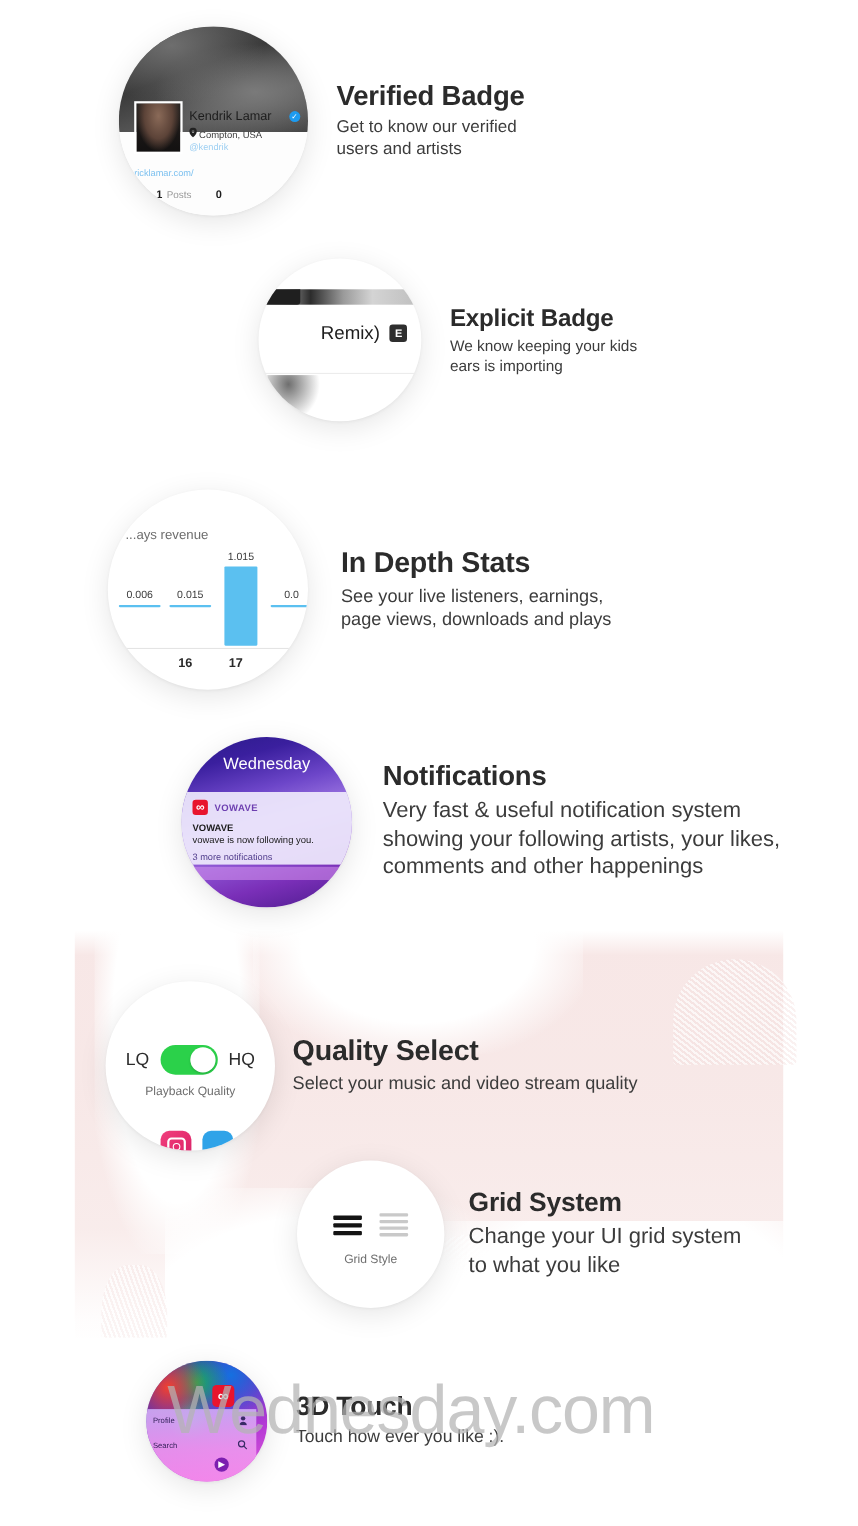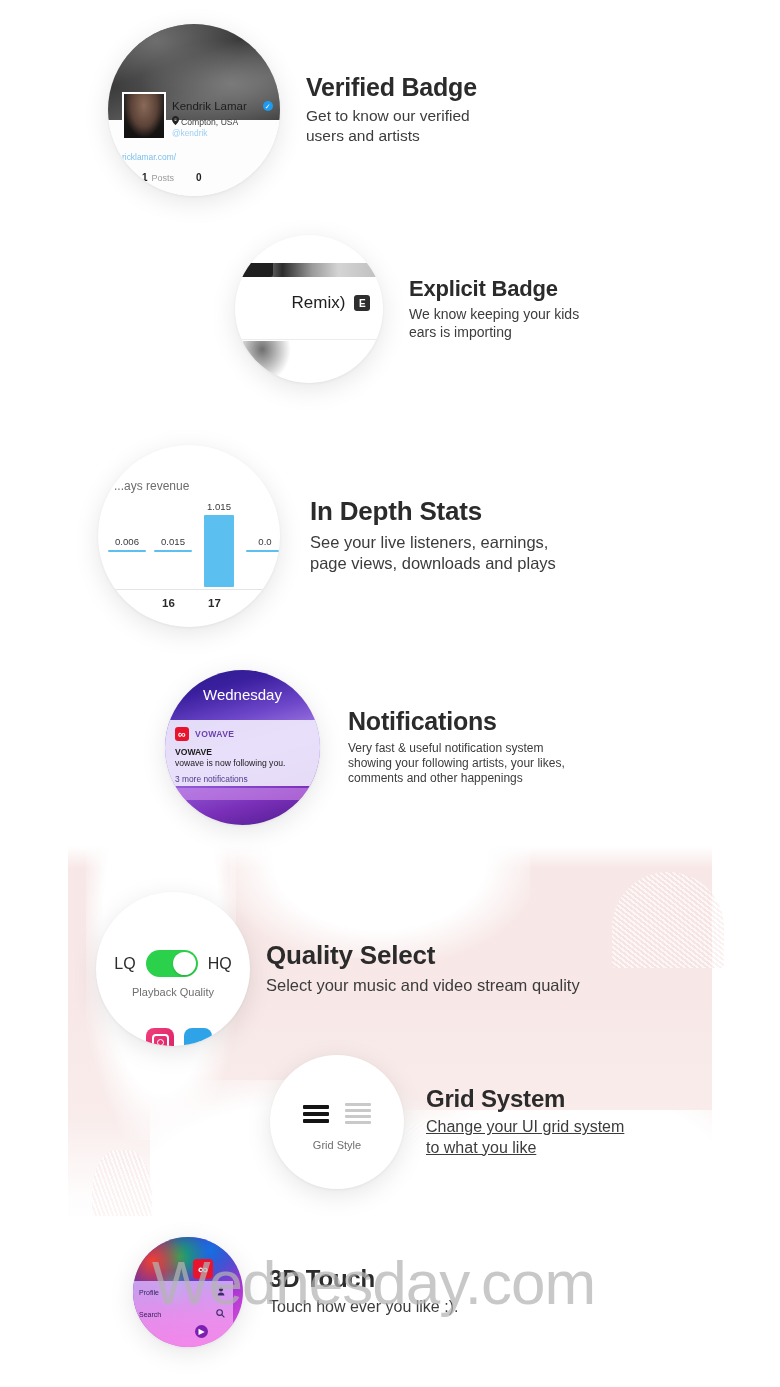--- a/index.html
+++ b/index.html
@@ -261,21 +261,21 @@
   .ch-axis {
     position: absolute; left: 10px; top: 144px; width: 168px; height: 1px; background: #e4e4e4;
   }
   .ch-tick { position: absolute; top: 152px; font-size: 11.5px; color: #2a2a2a; font-weight: bold; }
 
   
   #feat-notify { left: 165px; top: 670px; }
   #feat-notify .circle { width: 155px; height: 155px; }
   #feat-notify .txt { margin-left: 28px; }
   #feat-notify .f-title { font-size: 25px; }
-  #feat-notify .f-desc { font-size: 12px; }
+  #feat-notify .f-desc { font-size: 20px; }
 
   .nt-bg {
     position: absolute; inset: 0;
     background: linear-gradient(165deg,
       #2b1b8a 0%, #3a1f9e 16%, #6d46c9 34%, #9e77e2 50%,
       #8a4fd0 66%, #7a2fb8 80%, #4b1b8c 100%);
   }
   .nt-day {
     position: absolute; left: 0; top: 16px; width: 155px; text-align: center;
     font-size: 15px; color: #ffffff; white-space: nowrap;
@@ -336,21 +336,21 @@
   .q-icon-tw {
     position: absolute; left: 88px; top: 136px; width: 28px; height: 28px; border-radius: 8px;
     background: #2fa3e8;
   }
 
   
   #feat-grid { left: 270px; top: 1055px; }
   #feat-grid .circle { width: 134px; height: 134px; }
   #feat-grid .txt { margin-left: 22px; }
   #feat-grid .f-title { font-size: 24px; }
-  #feat-grid .f-desc { font-size: 16px; text-decoration: underline; }
+  #feat-grid .f-desc { font-size: 20px; }
 
   .g-row {
     position: absolute; left: 0; top: 48px; width: 134px;
     display: flex; align-items: center; justify-content: center; gap: 16px;
   }
   .g-icon { display: flex; flex-direction: column; gap: 3px; }
   .g-icon.dark i { display: block; width: 26px; height: 4px; background: #141414; border-radius: 1px; }
   .g-icon.light i { display: block; width: 26px; height: 3px; background: #c9c9c9; border-radius: 1px; }
   .g-icon.light { gap: 3px; }
   .g-caption {

